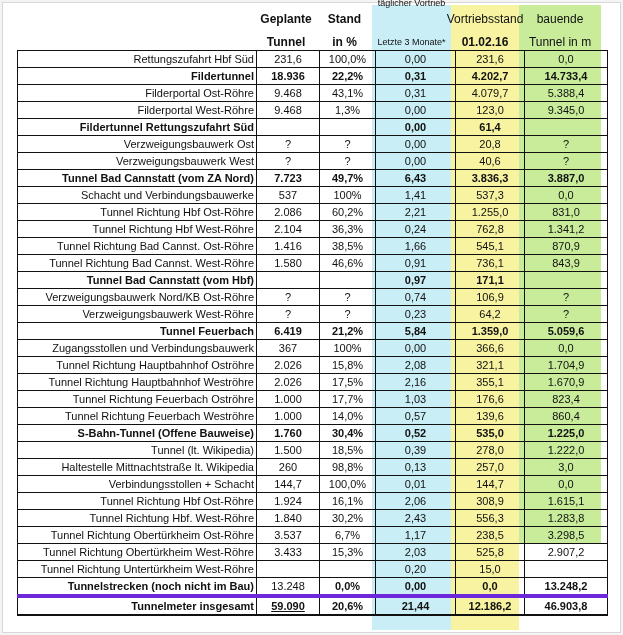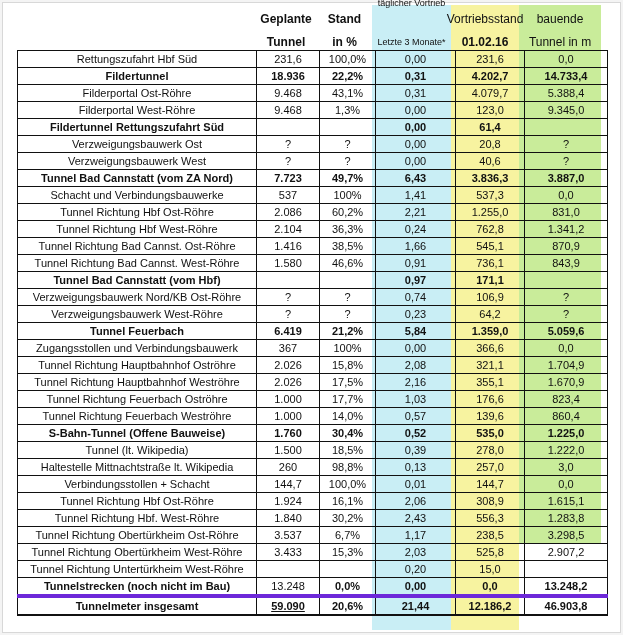--- a/index.html
+++ b/index.html
@@ -9,21 +9,21 @@
   .bg-blue{left:372px;width:79px;background:#c9eef5;}
   .bg-yellow{left:451px;width:68px;background:#f7f3a0;}
   .bg-green{left:519px;width:82px;background:#c9ec9a;top:5px;height:538px;}
   .hdr{position:absolute;top:5px;height:45px;display:flex;flex-direction:column;justify-content:flex-end;align-items:center;text-align:center;line-height:15px;}
   .hdr span{display:block;white-space:nowrap;}
   .h-small{font-size:9px;line-height:15px;}
   .h-big{font-size:12px;gap:8px;}
   .b{font-weight:bold;}
   table{position:absolute;left:17px;top:50px;border-collapse:collapse;table-layout:fixed;}
   td{border:1px solid #111;height:16px;padding:0 2px;white-space:nowrap;overflow:hidden;font-size:11px;line-height:16px;}
-  td.lbl{width:234px;text-align:center;}
+  td.lbl{width:234px;text-align:right;}
   td.c1{width:58px;text-align:center;}
   td.c2{width:51px;text-align:center;}
   td.c3{width:75px;text-align:center;}
   td.c4{width:64px;text-align:center;}
   td.c5{width:78px;text-align:center;}
   tr.bold td{font-weight:bold;}
   tr.total td{border-top:4px solid #6d28d9;border-bottom:2px solid #111;}
   .u{text-decoration:underline;}
   .foot{position:absolute;left:17px;width:604px;height:15px;line-height:15px;font-size:11px;}
   .foot .fl{position:absolute;left:2px;}

